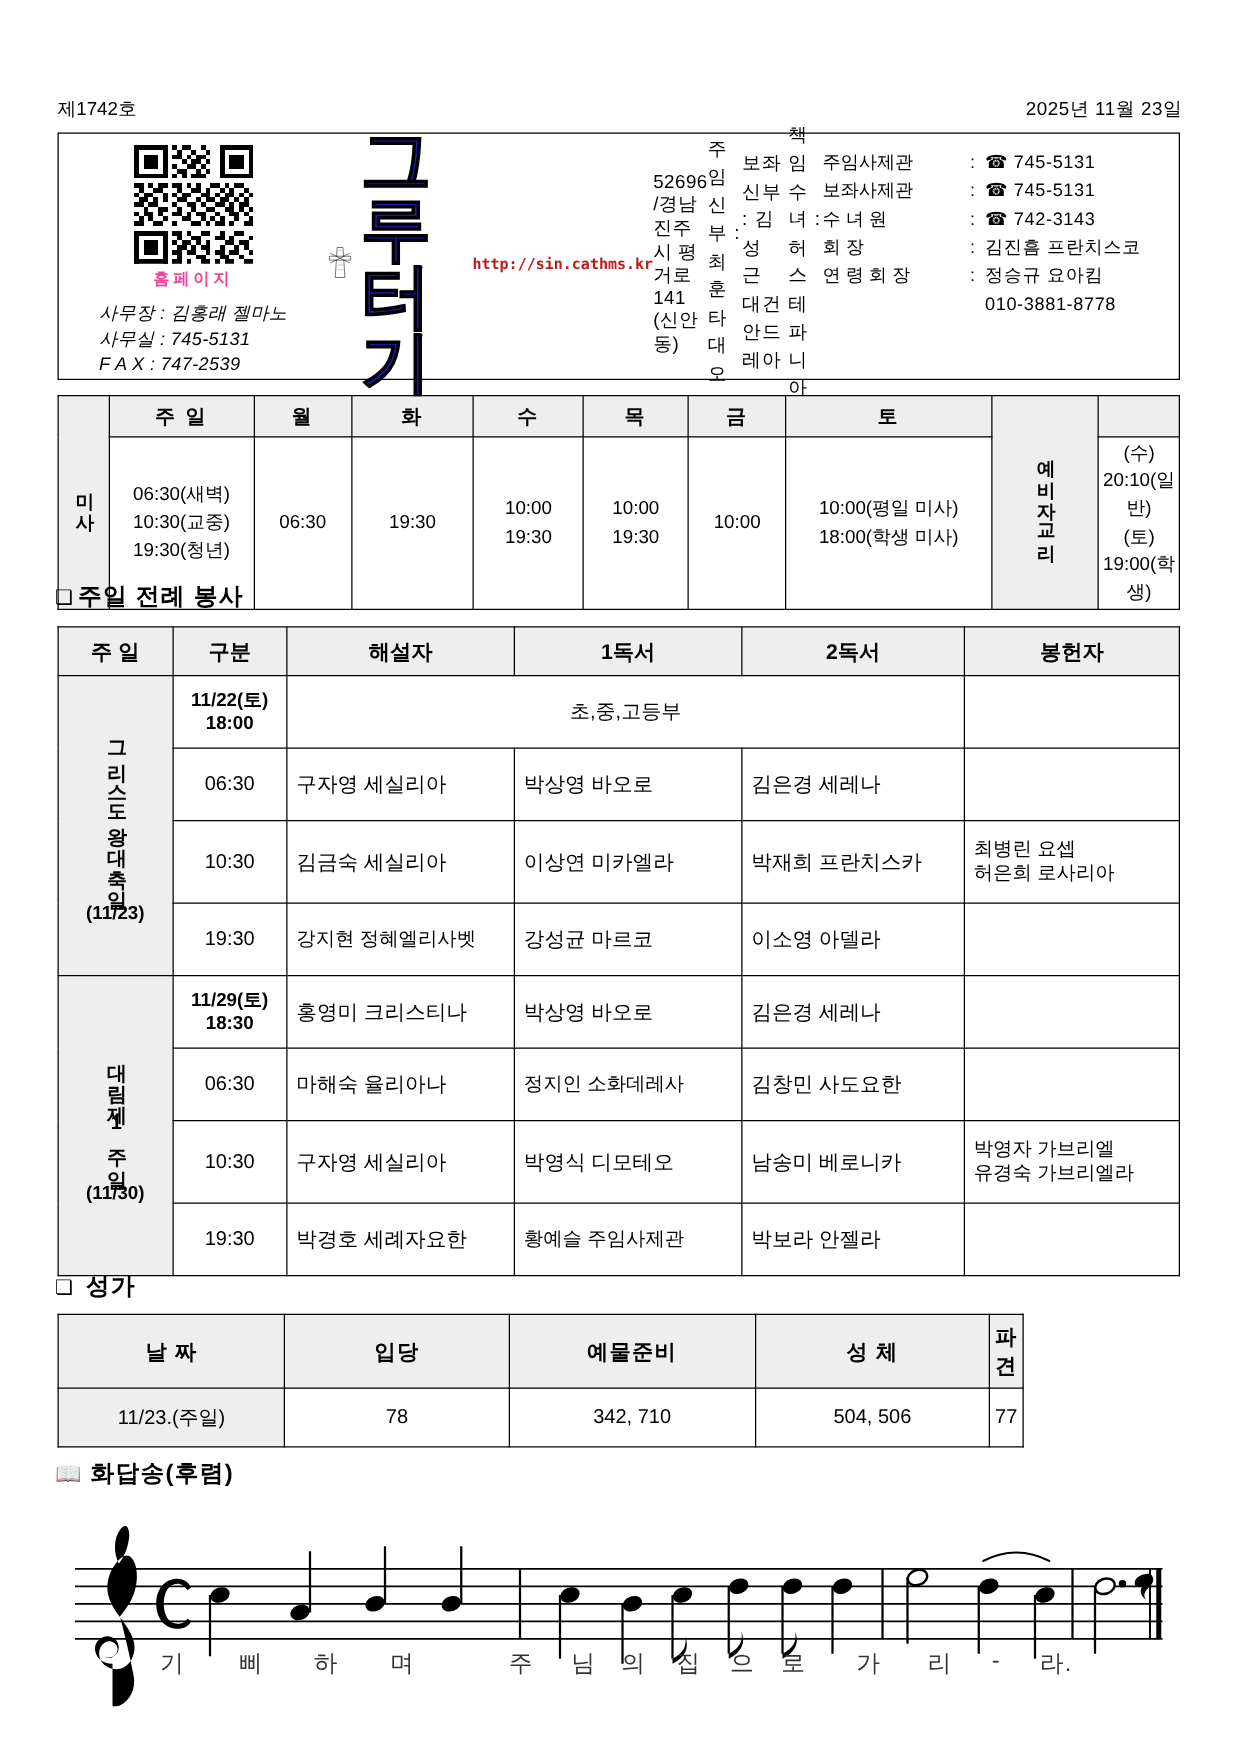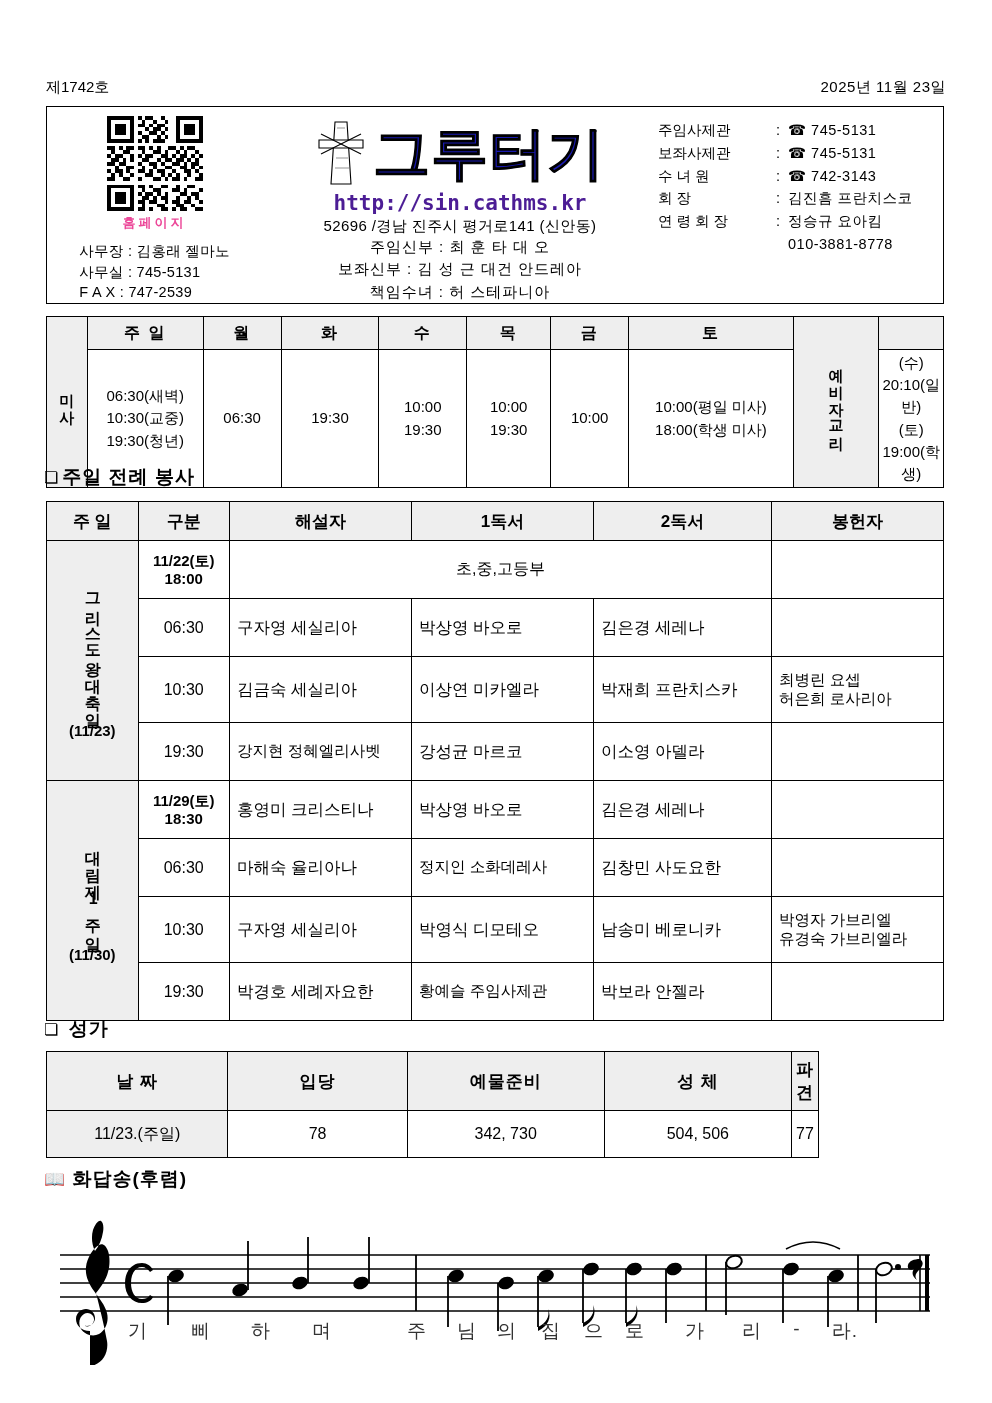--- a/index.html
+++ b/index.html
@@ -26,32 +26,32 @@
   .masthead {
     position:absolute; left:46px; top:106px; width:898px; height:198px;
     border:1px solid #000; box-sizing:border-box;
     display:flex;
   }
   .mh-left { width:215px; display:flex; flex-direction:column; align-items:center;
              padding-top:9px; box-sizing:border-box; }
   .qr { width:100px; height:100px; }
   .qr-label { color:#ec4899; font-size:13px; font-weight:bold; letter-spacing:3px; margin-top:3px; }
   .office { margin-top:9px; font-size:14.5px; line-height:1.42; letter-spacing:0.3px; text-align:left; }
-  .office div { white-space:nowrap; }
-
-  .mh-center { flex:1; display:flex; flex-direction:column; align-items:center; padding-top:10px; }
+  .office div { white-space:nowrap;font-style:italic; }
+
+  .mh-center { flex:1; display:flex; flex-direction:row; align-items:center; padding-top:10px; }
   .logo-row { display:flex; align-items:center; justify-content:center; height:74px; }
   .cross-logo { width:52px; height:70px; margin-right:6px; }
   .brand {
     font-size:57px; font-weight:bold; color:#1a1ab0;
     letter-spacing:1px; line-height:0.95;
     font-family:"DejaVu Sans","Liberation Sans",sans-serif;
     -webkit-text-stroke:1px #000;
   }
-  .url { color:#4c1d95; font-size:21px; font-family:"DejaVu Sans Mono","Liberation Mono",monospace;
+  .url { color:#b91c1c; font-size:12px; font-family:"DejaVu Sans Mono","Liberation Mono",monospace;
          font-weight:bold; margin-top:2px; }
   .addr { font-size:15px; margin-top:2px; letter-spacing:0.4px; }
   .priest { font-size:15px; letter-spacing:1px; line-height:1.5; }
 
   .mh-right { width:285px; padding-top:12px; font-size:14.5px; line-height:1.57; }
   .cr { display:flex; white-space:nowrap; }
   .cr .lbl { width:118px; display:flex; justify-content:space-between; }
   .cr .colon { width:12px; }
   .cr .val { letter-spacing:0.5px; }
   .cr-sub { padding-left:130px; letter-spacing:0.5px; }
@@ -476,21 +476,21 @@
         <tr>
       <td class="hdr" style="width:174px">날 짜</td>
       <td class="hdr" style="width:172px">입당</td>
       <td class="hdr" style="width:190px">예물준비</td>
       <td class="hdr" style="width:180px">성 체</td>
       <td class="hdr">파견</td>
     </tr>
     <tr>
       <td class="shade">11/23.(주일)</td>
       <td>78</td>
-      <td>342, 730</td>
+      <td>342, 710</td>
       <td>504, 506</td>
       <td>77</td>
     </tr>
   </tbody>
     </table>
 
   <div class="sec" style="left:44px; top:1166px;">
     <span style="font-size:17px">📖</span>&nbsp;<span>화답송(후렴)</span>
   </div>
 

